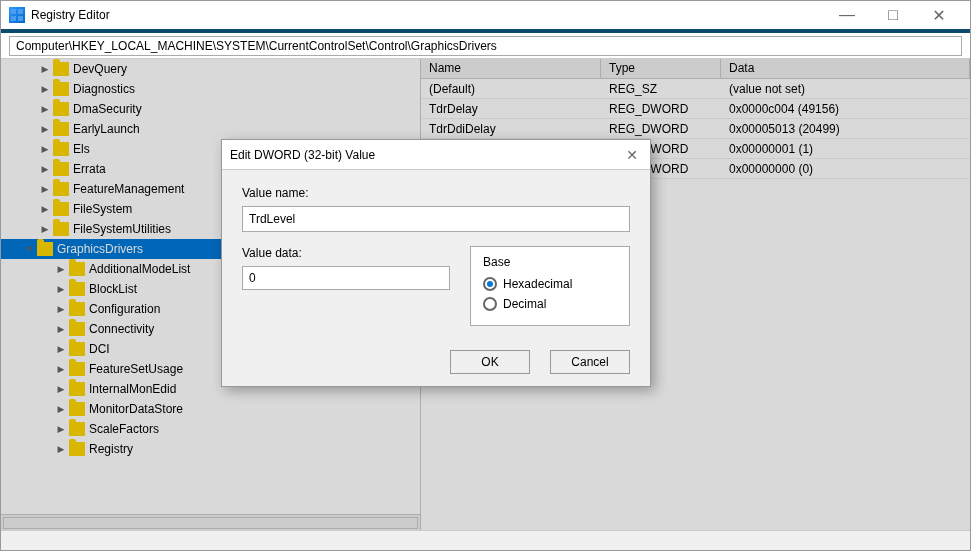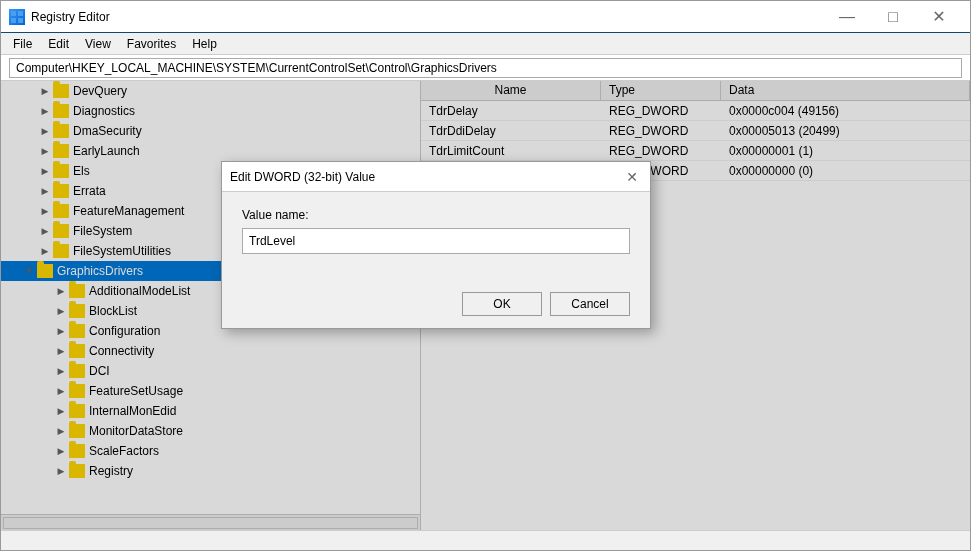--- a/index.html
+++ b/index.html
@@ -22,21 +22,21 @@
       flex-direction: column;
     }
 
     
     .titlebar {
       background: #fff;
       height: 32px;
       display: flex;
       align-items: center;
       padding: 0 8px;
-      border-bottom: 1px solid #0c4a6e;
+      border-bottom: 4px solid #0c4a6e;
       flex-shrink: 0;
     }
     .titlebar-icon {
       width: 16px;
       height: 16px;
       margin-right: 6px;
       background: linear-gradient(135deg, #3399ff 0%, #0066cc 100%);
       display: flex;
       align-items: center;
       justify-content: center;
@@ -182,21 +182,21 @@
       border-bottom: 1px solid #ccc;
       height: 20px;
     }
     .right-col-header {
       padding: 2px 8px;
       font-size: 12px;
       font-weight: normal;
       border-right: 1px solid #ccc;
       color: #000;
     }
-    .col-name { width: 180px; text-align: center; }
+    .col-name { width: 180px; }
     .col-type { width: 120px; }
     .col-data { flex: 1; }
 
     .right-rows {
       flex: 1;
       overflow-y: auto;
     }
 
     .right-row {
       display: flex;
@@ -362,21 +362,21 @@
       width: 6px;
       height: 6px;
       border-radius: 50%;
       background: #0078d7;
     }
     .radio-label { font-size: 12px; color: #000; }
 
     .dialog-buttons {
       display: flex;
       justify-content: flex-end;
-      gap: 8px;
+      gap: 20px;
       margin-top: 24px;
     }
 
     .btn {
       width: 80px;
       height: 24px;
       border: 1px solid #999;
       background: #f0f0f0;
       font-size: 12px;
       cursor: pointer;
@@ -400,27 +400,20 @@
       </svg>
     </div>
     <span class="titlebar-title">Registry Editor</span>
     <div class="titlebar-buttons">
       <button class="titlebar-btn">—</button>
       <button class="titlebar-btn">□</button>
       <button class="titlebar-btn close">✕</button>
     </div>
   </div>
 
-  <div class="menubar">
-    <span class="menu-item">File</span>
-    <span class="menu-item">Edit</span>
-    <span class="menu-item">View</span>
-    <span class="menu-item">Favorites</span>
-    <span class="menu-item">Help</span>
-  </div>
 
   <div class="addressbar">
     <input class="addressbar-path" type="text" value="Computer\HKEY_LOCAL_MACHINE\SYSTEM\CurrentControlSet\Control\GraphicsDrivers" style="">
   </div>
 
   <div class="content">
 
     <div class="tree-pane">
       <div class="tree-scroll">
 
@@ -601,20 +594,25 @@
     </div>
 
     <div class="right-pane">
       <div class="right-header">
         <div class="right-col-header col-name">Name</div>
         <div class="right-col-header col-type">Type</div>
         <div class="right-col-header col-data">Data</div>
       </div>
       <div class="right-rows">
         <div class="right-row">
+          <div class="right-cell name">(Default)</div>
+          <div class="right-cell type">REG_SZ</div>
+          <div class="right-cell data">(value not set)</div>
+        </div>
+        <div class="right-row">
           <div class="right-cell name">TdrDelay</div>
           <div class="right-cell type">REG_DWORD</div>
           <div class="right-cell data">0x0000c004 (49156)</div>
         </div>
         <div class="right-row">
           <div class="right-cell name">TdrDdiDelay</div>
           <div class="right-cell type">REG_DWORD</div>
           <div class="right-cell data">0x00005013 (20499)</div>
         </div>
         <div class="right-row">
@@ -636,20 +634,37 @@
         <div class="dialog-titlebar">
           <span class="dialog-title">Edit DWORD (32-bit) Value</span>
           <span class="dialog-close">✕</span>
         </div>
 
         <div class="dialog-body">
 
           <div class="dialog-label">Value name:</div>
           <input class="dialog-input" type="text" readonly="" value="TrdLevel" style="">
 
+          <div class="dialog-row">
+            <div class="dialog-left">
+              <div class="dialog-label">Value data:</div>
+              <input class="dialog-value-input" type="text" value="0" style="">
+            </div>
+            <div class="dialog-right">
+              <div class="base-title">Base</div>
+              <div class="radio-row">
+                <div class="radio-btn checked"></div>
+                <span class="radio-label">Hexadecimal</span>
+              </div>
+              <div class="radio-row">
+                <div class="radio-btn"></div>
+                <span class="radio-label">Decimal</span>
+              </div>
+            </div>
+          </div>
 
           <div class="dialog-buttons">
             <button class="btn">OK</button>
             <button class="btn">Cancel</button>
           </div>
 
         </div>
       </div>
     </div>
 

